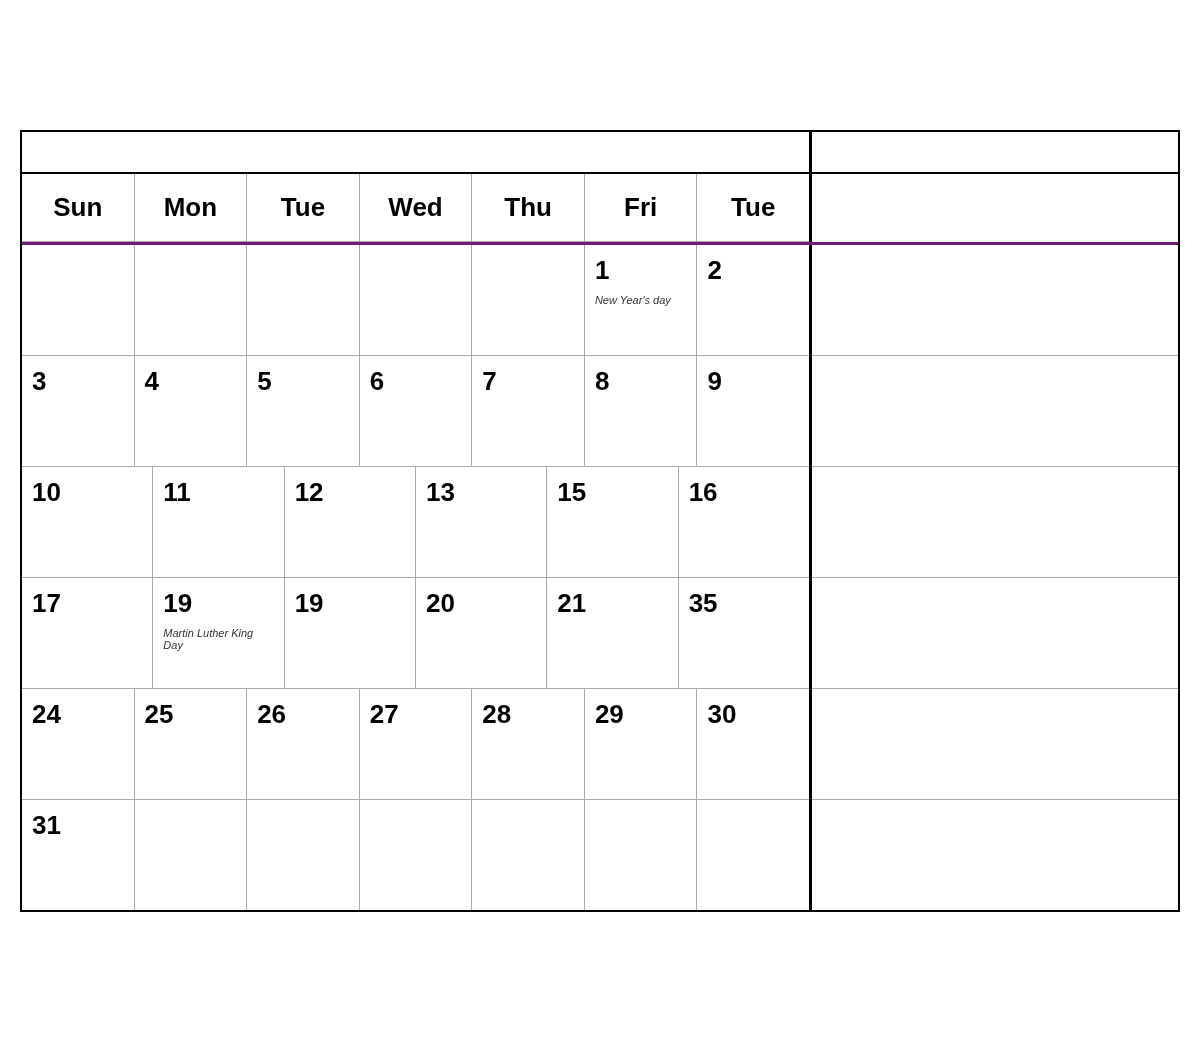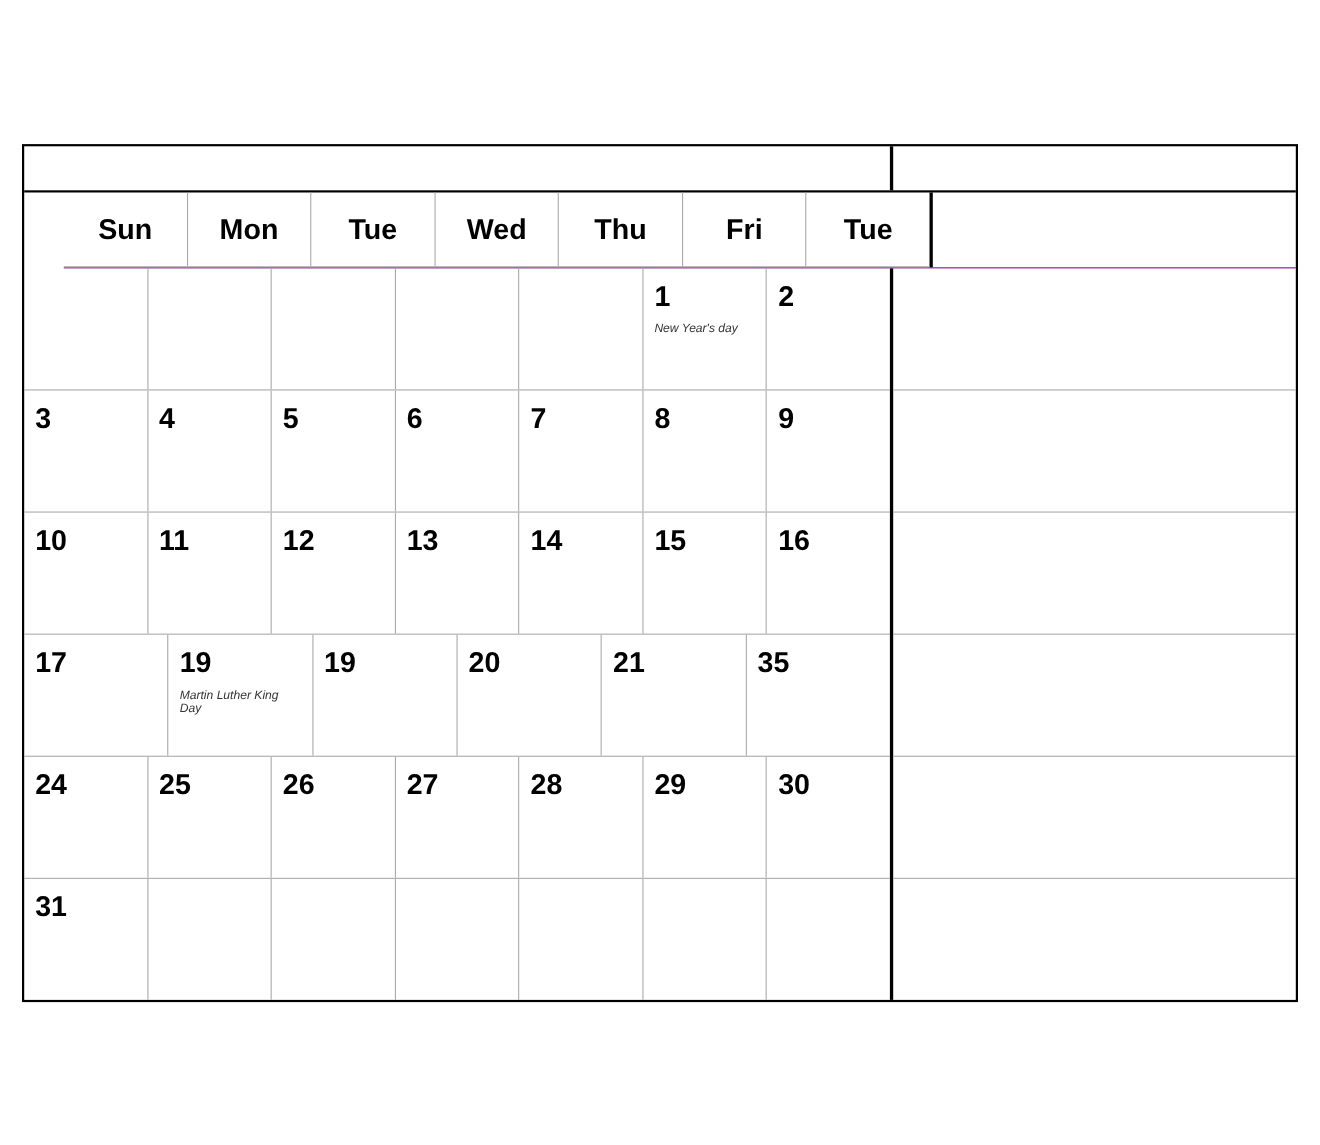--- a/index.html
+++ b/index.html
@@ -128,21 +128,21 @@
 
   <div class="header-row">
     <div class="calendar-title-cell">
       <span class="calendar-title"></span>
     </div>
     <div class="notes-title-cell">
       <span class="notes-title"></span>
     </div>
   </div>
 
-  <div style="display:flex; border-bottom:1px solid #701a75;margin-left:36px;">
+  <div style="display:flex; border-bottom:3px solid #701a75;">
     <div style="flex:0 0 790px; border-right:3px solid #000;">
       <div class="day-headers" id="day-headers">
           <div class="day-header">Sun</div>
           <div class="day-header">Mon</div>
           <div class="day-header">Tue</div>
           <div class="day-header">Wed</div>
           <div class="day-header">Thu</div>
           <div class="day-header">Fri</div>
           <div class="day-header">Tue</div>
         </div>
@@ -197,23 +197,20 @@
             <div class="calendar-cell">
               <span class="cell-date">11</span>
             </div>
             <div class="calendar-cell">
               <span class="cell-date">12</span>
             </div>
             <div class="calendar-cell">
               <span class="cell-date">13</span>
             </div>
             <div class="calendar-cell">
-              <span class="cell-date">14</span>
-            </div>
-            <div class="calendar-cell">
               <span class="cell-date">15</span>
             </div>
             <div class="calendar-cell">
               <span class="cell-date">16</span>
             </div>
           </div>
           <div class="calendar-row">
             <div class="calendar-cell">
               <span class="cell-date">17</span>
             </div>

